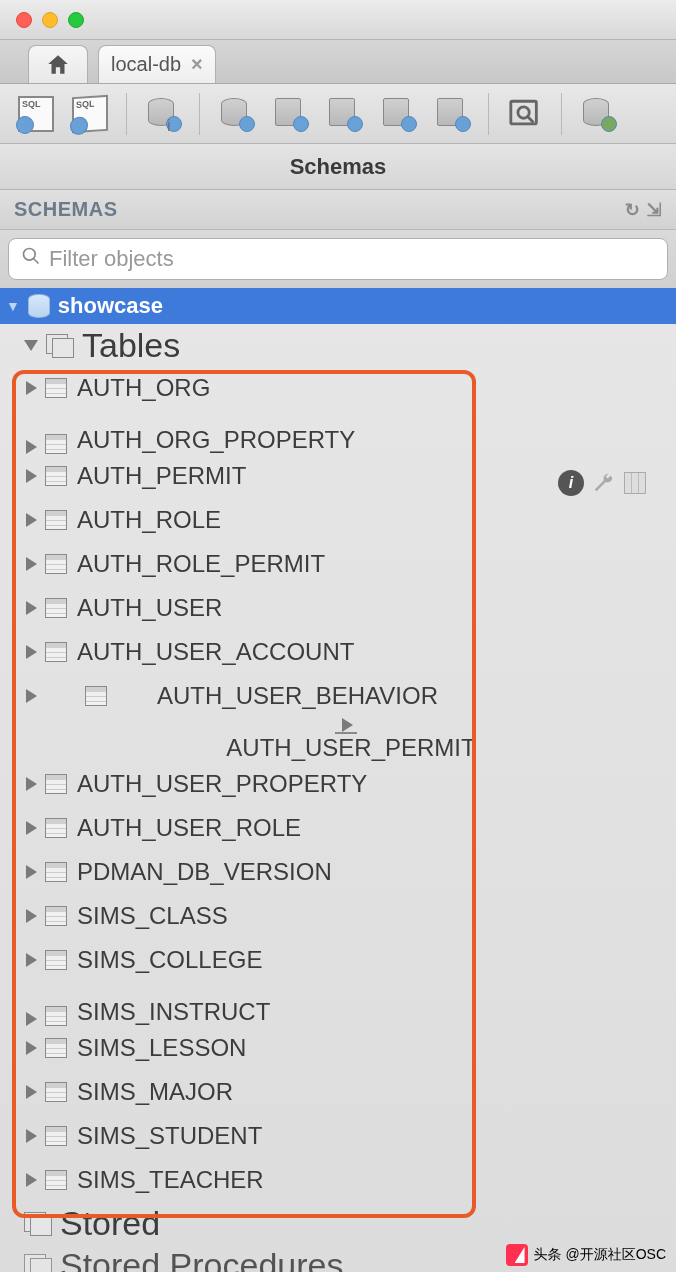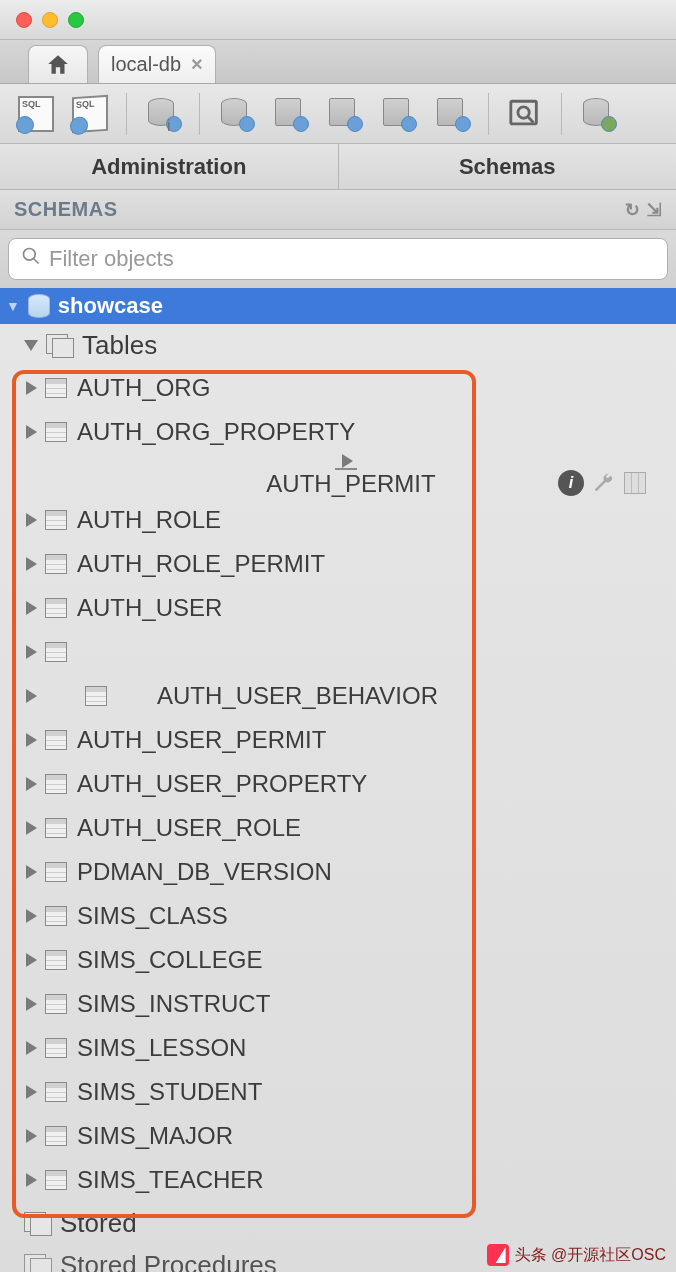--- a/index.html
+++ b/index.html
@@ -154,21 +154,21 @@
   .tree {
     background: linear-gradient(#e6e6e6,#dcdcdc);
     position: relative;
     padding-bottom: 10px;
   }
   .node {
     display: flex; align-items: center;
     height: 38px;
     font-size: 24px; color: #3c3c3c;
   }
-  .node.heading { height: 42px; font-size: 26px; text-align: center; }
+  .node.heading { height: 42px; font-size: 34px; text-align: center; }
   .node .tri {
     width: 0; height: 0; font-size: 0;
     border-top: 7px solid transparent;
     border-bottom: 7px solid transparent;
     border-left: 11px solid #7a7a7a;
     margin-right: 8px;
   }
   .node.expanded .tri {
     border-left: 7px solid transparent;
     border-right: 7px solid transparent;
@@ -217,21 +217,21 @@
   }
   .rowicons .i { width:26px; height:26px; display:flex; align-items:center; justify-content:center;}
   .rowicons .info { background:#555; color:#fff; border-radius:50%; font-style:italic; font-weight:bold; font-size:16px;}
   .rowicons .wrench svg { width:22px; height:22px; fill:#aaa;}
   .rowicons .grid { border:1px solid #aaa; width:22px; height:22px; background: repeating-linear-gradient(90deg,#ddd 0 6px,#bbb 6px 7px), repeating-linear-gradient(#ddd 0 6px,#bbb 6px 7px);}
 
   
   .wm {
     position: absolute; bottom: 6px; right: 10px;
     display: flex; align-items: center; gap: 6px;
-    color: #7f1d1d; font-size: 16px;
+    color: #000000; font-size: 14px;
   }
   .wm .logo {
     width: 22px; height: 22px; border-radius: 4px;
     background: #ff3050; position: relative;
   }
   .wm .logo::after {
     content: ""; position: absolute; right: 3px; top: 3px;
     width: 10px; height: 16px; background: #fff;
     clip-path: polygon(0 100%, 100% 0, 100% 100%);
   }
@@ -313,21 +313,20 @@
   <div class="tsep"></div>
   <div class="tbtn">
       <div class="db-ico">
         <div class="cyl"></div>
         <div class="dot2" style="background:#7aa860"></div>
       </div>
     </div>
 </div>
 
 <div class="subtabs">
-  <div class="subtab">Administration</div>
   <div class="subtab">Schemas</div>
 </div>
 
 <div class="schemas-head">
   <span>SCHEMAS</span>
   <span class="icons">
     <span>↻</span>
     <span>⇲</span>
   </span>
 </div>
@@ -357,57 +356,58 @@
     <span class="tbls-ico"></span>
     <span>Tables</span>
   </div>
 
   <div id="tables-list">
       <div class="node lvl2" style="height: 44px;">
         <span class="tri"></span>
         <span class="tbl-ico"></span>
         <span>AUTH_ORG</span>
       </div>
-      <div class="node lvl2" style="height: 44px;">
+      <div class="node lvl2" style="height: 44px; align-items: flex-end;">
         <span class="tri"></span>
         <span class="tbl-ico"></span>
         <span>AUTH_ORG_PROPERTY</span>
       </div>
+      <div class="node lvl2" style="height: 44px;">
+        <span class="tri"></span>
+        <span class="tbl-ico"></span>
+        <span>AUTH_PERMIT</span>
+      </div>
+      <div class="node lvl2" style="height: 44px;">
+        <span class="tri"></span>
+        <span class="tbl-ico"></span>
+        <span>AUTH_ROLE</span>
+      </div>
+      <div class="node lvl2" style="height: 44px;">
+        <span class="tri"></span>
+        <span class="tbl-ico"></span>
+        <span>AUTH_ROLE_PERMIT</span>
+      </div>
+      <div class="node lvl2" style="height: 44px;">
+        <span class="tri"></span>
+        <span class="tbl-ico"></span>
+        <span>AUTH_USER</span>
+      </div>
+      <div class="node lvl2" style="height: 44px;">
+        <span class="tri"></span>
+        <span class="tbl-ico"></span>
+        <span>AUTH_USER_ACCOUNT</span>
+      </div>
+      <div class="node lvl2" style="height: 44px; gap: 40px;">
+        <span class="tri"></span>
+        <span class="tbl-ico"></span>
+        <span>AUTH_USER_BEHAVIOR</span>
+      </div>
       <div class="node lvl2" style="height: 44px; flex-direction: column;">
         <span class="tri"></span>
         <span class="tbl-ico"></span>
-        <span>AUTH_PERMIT</span>
-      </div>
-      <div class="node lvl2" style="height: 44px;">
-        <span class="tri"></span>
-        <span class="tbl-ico"></span>
-        <span>AUTH_ROLE</span>
-      </div>
-      <div class="node lvl2" style="height: 44px;">
-        <span class="tri"></span>
-        <span class="tbl-ico"></span>
-        <span>AUTH_ROLE_PERMIT</span>
-      </div>
-      <div class="node lvl2" style="height: 44px;">
-        <span class="tri"></span>
-        <span class="tbl-ico"></span>
-        <span>AUTH_USER</span>
-      </div>
-      <div class="node lvl2" style="height: 44px;">
-        <span class="tri"></span>
-        <span class="tbl-ico"></span>
-      </div>
-      <div class="node lvl2" style="height: 44px; gap: 40px;">
-        <span class="tri"></span>
-        <span class="tbl-ico"></span>
-        <span>AUTH_USER_BEHAVIOR</span>
-      </div>
-      <div class="node lvl2" style="height: 44px;">
-        <span class="tri"></span>
-        <span class="tbl-ico"></span>
         <span>AUTH_USER_PERMIT</span>
       </div>
       <div class="node lvl2" style="height: 44px;">
         <span class="tri"></span>
         <span class="tbl-ico"></span>
         <span>AUTH_USER_PROPERTY</span>
       </div>
       <div class="node lvl2" style="height: 44px;">
         <span class="tri"></span>
         <span class="tbl-ico"></span>
@@ -421,39 +421,39 @@
       <div class="node lvl2" style="height: 44px;">
         <span class="tri"></span>
         <span class="tbl-ico"></span>
         <span>SIMS_CLASS</span>
       </div>
       <div class="node lvl2" style="height: 44px;">
         <span class="tri"></span>
         <span class="tbl-ico"></span>
         <span>SIMS_COLLEGE</span>
       </div>
-      <div class="node lvl2" style="height: 44px;">
+      <div class="node lvl2" style="height: 44px; align-items: flex-end;">
         <span class="tri"></span>
         <span class="tbl-ico"></span>
         <span>SIMS_INSTRUCT</span>
       </div>
       <div class="node lvl2" style="height: 44px;">
         <span class="tri"></span>
         <span class="tbl-ico"></span>
         <span>SIMS_LESSON</span>
       </div>
       <div class="node lvl2" style="height: 44px;">
         <span class="tri"></span>
         <span class="tbl-ico"></span>
+        <span>SIMS_MAJOR</span>
+      </div>
+      <div class="node lvl2" style="height: 44px;">
+        <span class="tri"></span>
+        <span class="tbl-ico"></span>
         <span>SIMS_STUDENT</span>
-      </div>
-      <div class="node lvl2" style="height: 44px;">
-        <span class="tri"></span>
-        <span class="tbl-ico"></span>
-        <span>SIMS_MAJOR</span>
       </div>
       <div class="node lvl2" style="height: 44px;">
         <span class="tri"></span>
         <span class="tbl-ico"></span>
         <span>SIMS_TEACHER</span>
       </div>
     </div>
 
   <div class="node heading lvl1">
     <span class="tbls-ico"></span>

